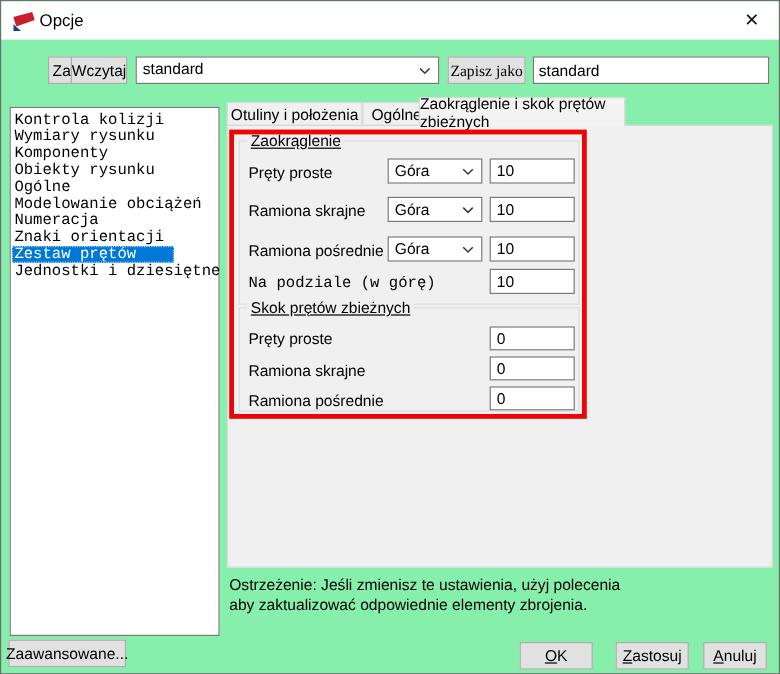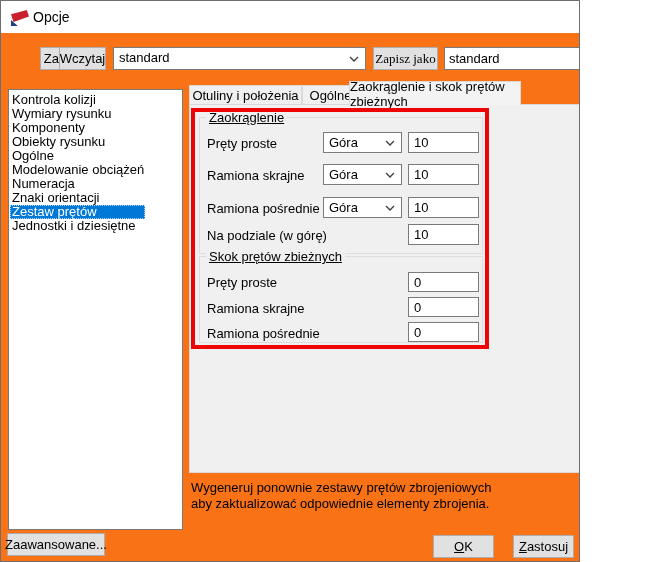--- a/index.html
+++ b/index.html
@@ -1,19 +1,19 @@
 <!DOCTYPE html>
 <html><head>
 <meta charset="utf-8">
 <style>
   * { margin:0; padding:0; box-sizing:border-box; }
   html,body { width:650px; height:562px; background:#fff; }
   .dialog {
-    position:relative; width:580px; height:562px;
-    background:#f97316; border:1px solid #6e6e6e;
+    position:relative; width:650px; height:562px;
+    background:#86efac; border:1px solid #6e6e6e;
     font-family:"Liberation Sans", sans-serif; font-size:13px; color:#000;
     overflow:hidden;
   }
   
   .titlebar { position:absolute; left:0; top:0; width:648px; height:32px; background:#ffffff; }
   .app-icon { position:absolute; left:9px; top:7px; width:20px; height:18px; }
   .app-icon .flag { position:absolute; left:1px; top:2px; width:18px; height:12px; background:#c8202d;
                     clip-path:polygon(0 35%, 88% 0, 100% 55%, 14% 100%); }
   .app-icon .tri  { position:absolute; left:1px; top:11px; width:8px; height:7px; background:#1d3f86;
                     clip-path:polygon(0 15%, 85% 100%, 0 100%); }
@@ -27,21 +27,21 @@
   .tbox { position:absolute; background:#fff; border:1px solid #7a7a7a;
           font-family:"Liberation Sans", sans-serif; font-size:13px; padding:0 4px; }
   .combo { position:absolute; background:#fff; border:1px solid #7a7a7a; }
   .combo .val { position:absolute; left:5px; top:2px; font-size:13px; }
   .combo .chev { position:absolute; right:6px; top:50%; transform:translateY(-50%); width:10px; height:6px; }
   .chev polyline { fill:none; stroke:#3c3c3c; stroke-width:1.3; }
   .ak { text-decoration:underline; }
   
   .listbox { position:absolute; left:7px; top:88px; width:175px; height:441px;
              background:#fff; border:1px solid #7a7a7a;
-             font-family:Liberation Sans, sans-serif;
+             font-family:Liberation Mono, monospace;
              font-size:13px; line-height:14px; padding:3px 0 16px 1px; }
   .li { white-space:nowrap; padding-left:2px; height:14px; }
   .li-sel-wrap { padding-left:0; }
   .sel { display:inline-block; min-width:135px; padding:0 2px; background:#0078d7; color:#fff;
          outline:1px dotted #b5d7f3; outline-offset:-1px; }
   
   .tab { position:absolute; top:84px; height:19px; background:#f0f0f0;
          border:1px solid #d9d9d9; border-bottom:none;
          display:flex; align-items:center; justify-content:center; font-size:13px; }
   .tab.active { top:80px; height:24px; background:#f3f3f3; z-index:2; }
@@ -127,37 +127,37 @@
 
   <div class="flabel" style="left:206px; top:200px;">Ramiona pośrednie</div>
   <div class="combo" style="left:322px; top:196px; width:79px; height:21px;">
     <span class="val">Góra</span>
     <svg class="chev" viewBox="0 0 10 6">
         <polyline points="1,1 5,5 9,1"></polyline>
       </svg>
   </div>
   <input class="tbox fin" style="left: 407px; top: 196px; width: 71px;" value="10">
 
-  <div class="flabel" style="left:206px; top:227px;">Na podziale (w górę)</div>
+  <div class="flabel" style="left:206px; top:227px;font-family:Liberation Mono, monospace;">Na podziale (w górę)</div>
   <input class="tbox fin" style="left: 407px; top: 223px; width: 71px;" value="10">
 
   <div class="grp" style="left:198px; top:255px; width:284px; height:87px;">
     <span class="legend">Skok prętów zbieżnych</span>
   </div>
   <div class="flabel" style="left:206px; top:274px;">Pręty proste</div>
   <input class="tbox fin" style="left: 407px; top: 271px; width: 71px; height: 20px;" value="0">
   <div class="flabel" style="left:206px; top:300px;">Ramiona skrajne</div>
   <input class="tbox fin" style="left: 407px; top: 296px; width: 71px; height: 20px;" value="0">
   <div class="flabel" style="left:206px; top:325px;">Ramiona pośrednie</div>
   <input class="tbox fin" style="left: 407px; top: 321px; width: 71px; height: 20px;" value="0">
 
   <div class="hl-rect"></div>
 
   <div class="warn">
-    <div>Wygeneruj ponownie zestawy prętów zbrojeniowych</div>
+    <div>Ostrzeżenie: Jeśli zmienisz te ustawienia, użyj polecenia</div>
     <div>aby zaktualizować odpowiednie elementy zbrojenia.</div>
   </div>
 
   <div class="btn" style="left:6px; top:532px; width:98px; height:23px;">Zaawansowane...</div>
   <div class="btn" style="left:432px; top:534px; width:61px; height:23px;">
     <span class="ak">O</span>
       <span>K</span>
   </div>
   <div class="btn" style="left:512px; top:534px; width:61px; height:23px;">
     <span class="ak">Z</span>

